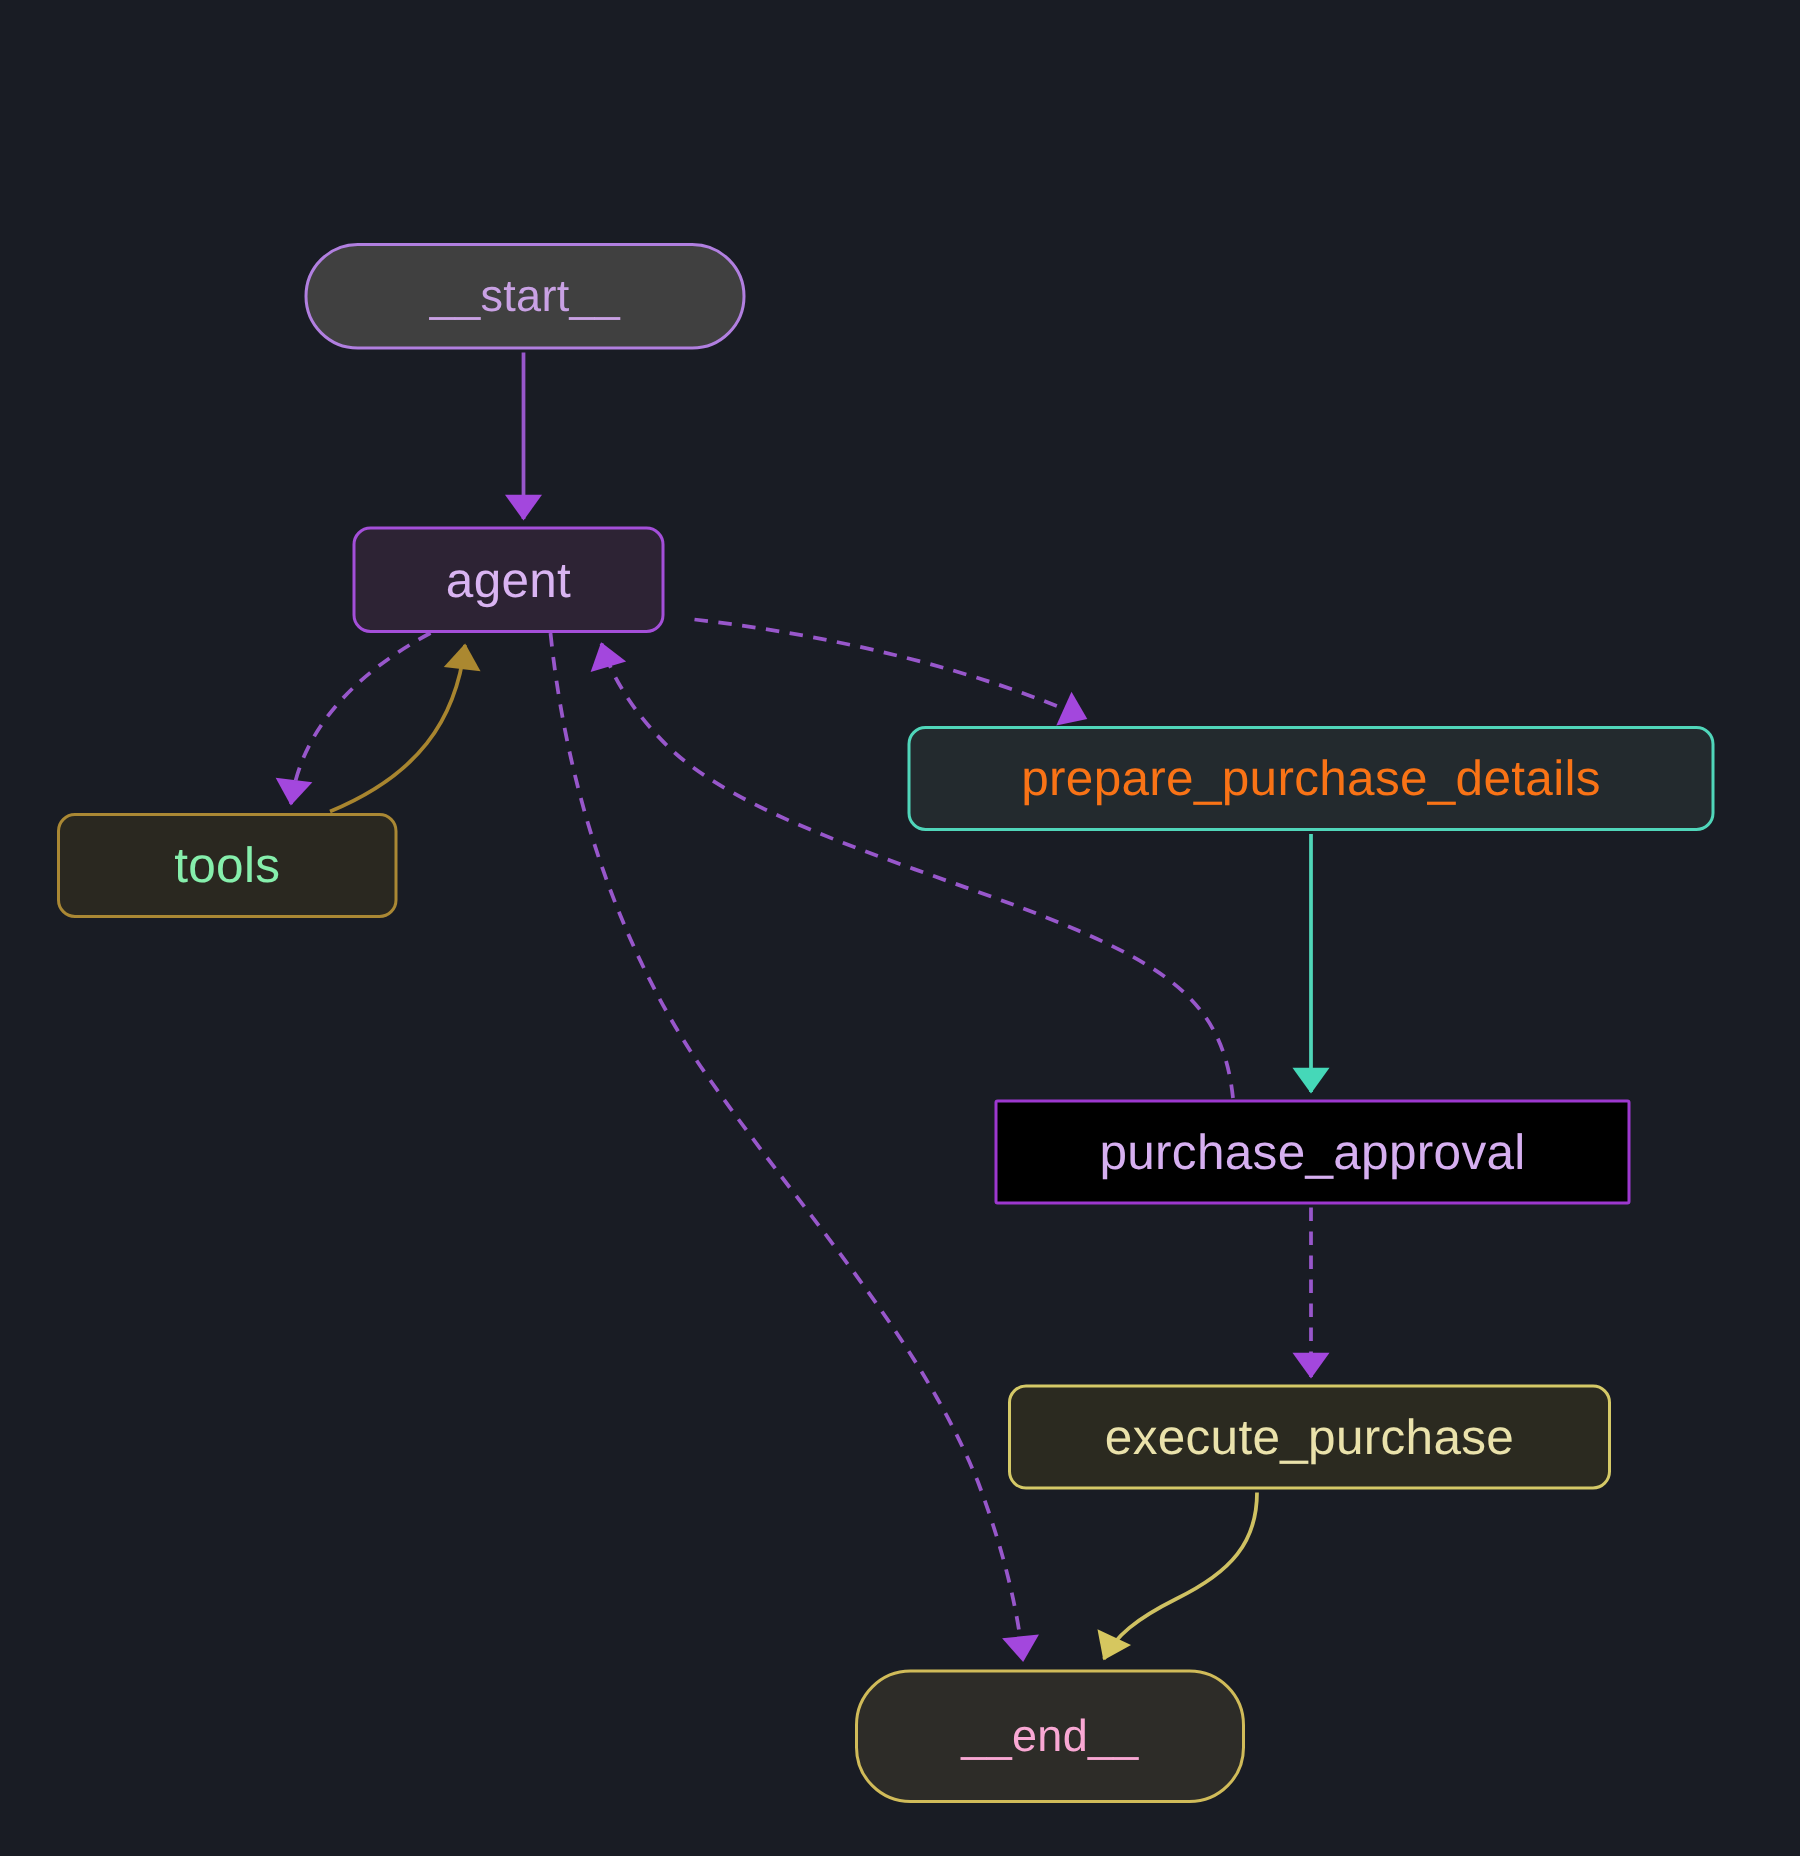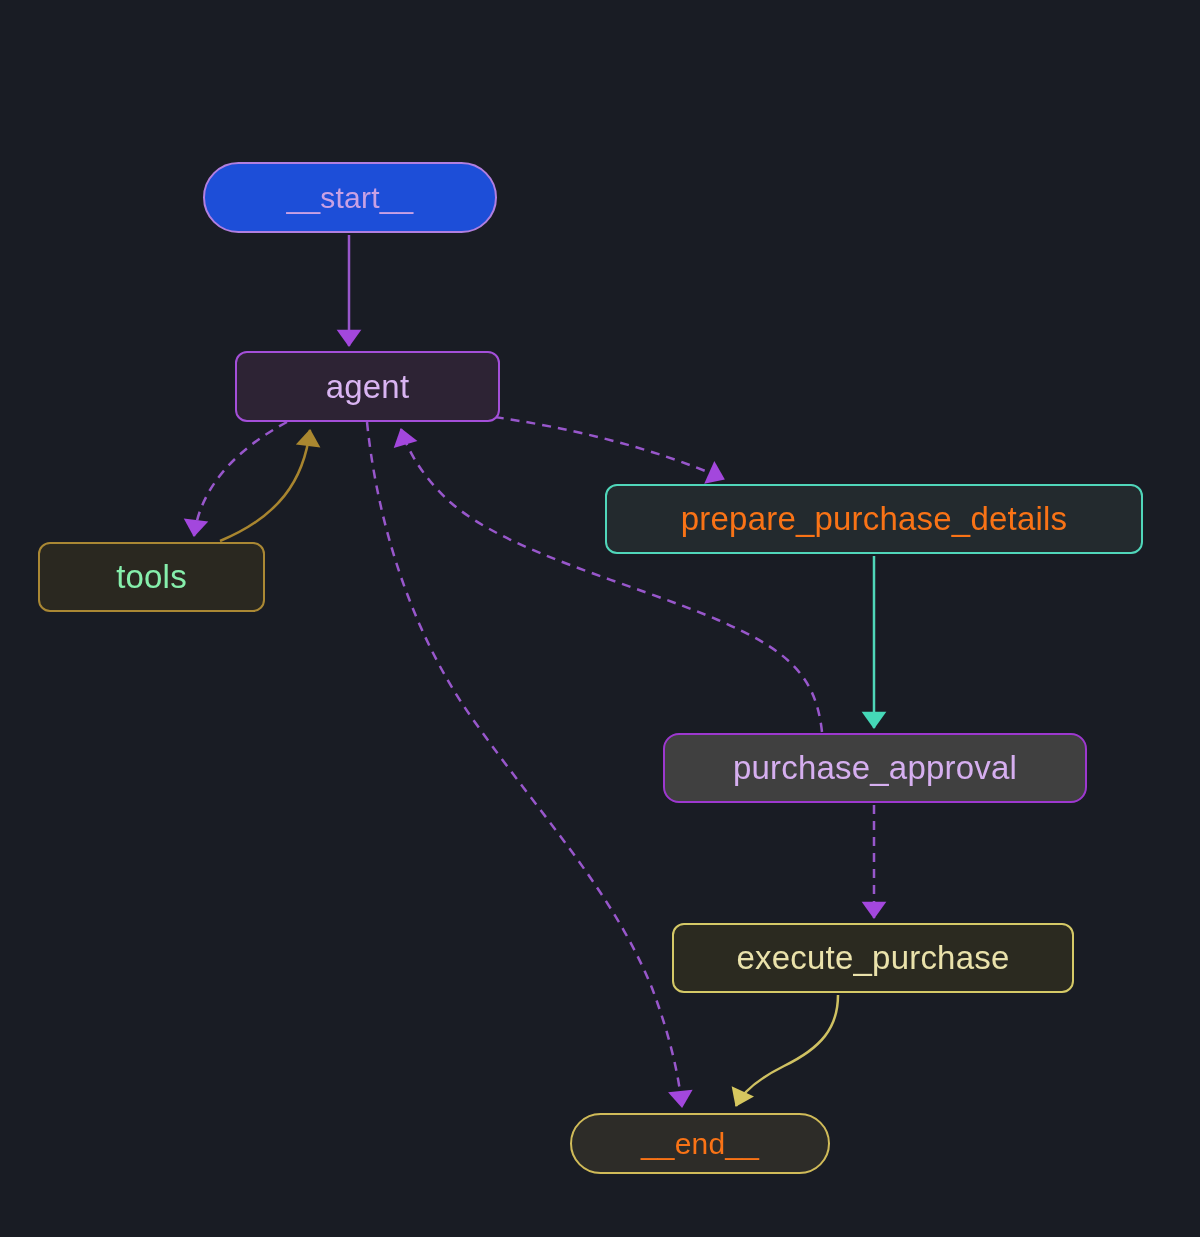--- a/index.html
+++ b/index.html
@@ -25,27 +25,27 @@
     border: 2px solid;
     display: flex;
     align-items: center;
     justify-content: center;
     font-size: 33px;
     letter-spacing: 0.2px;
     white-space: nowrap;
   }
   .node.stadium { font-size: 30px; }
 
-  .n-start   { left:203px; top:162px;  width:294px; height:71px;  border-radius:36px; border-color:#b17fe0; background:#1d4ed8; color:#c9a1e4; }
-  .n-agent   { left:235px; top:351px;  width:265px; height:71px;  border-radius:12px; border-color:#a44fd9; background:#2d2334; color:#d9b4f2; }
+  .n-start   { left:203px; top:162px;  width:294px; height:71px;  border-radius:36px; border-color:#b17fe0; background:#404040; color:#c9a1e4; }
+  .n-agent   { left:235px; top:351px;  width:208px; height:71px;  border-radius:12px; border-color:#a44fd9; background:#2d2334; color:#d9b4f2; }
   .n-tools   { left:38px;  top:542px;  width:227px; height:70px;  border-radius:12px; border-color:#aa8834; background:#2a2820; color:#86efac; }
   .n-prepare { left:605px; top:484px;  width:538px; height:70px;  border-radius:12px; border-color:#50d6ba; background:#232a2e; color:#f97316; }
-  .n-approval{ left:663px; top:733px;  width:424px; height:70px;  border-radius:16px; border-color:#9d38cf; background:#404040; color:#d6aff0;text-align:center; }
+  .n-approval{ left:663px; top:733px;  width:424px; height:70px;  border-radius:2px; border-color:#9d38cf; background:#000000; color:#d6aff0;text-align:center; }
   .n-execute { left:672px; top:923px;  width:402px; height:70px;  border-radius:12px; border-color:#d5c967; background:#2b2a20; color:#eae2ab; }
-  .n-end     { left:570px; top:1113px; width:260px; height:61px;  border-radius:37px; border-color:#d0bb59; background:#2d2c28; color:#f97316; }
+  .n-end     { left:570px; top:1113px; width:260px; height:89px;  border-radius:37px; border-color:#d0bb59; background:#2d2c28; color:#f9a8d4; }
 </style>
 </head>
 <body>
 
 <div id="canvas">
 
   <svg id="edges" width="1200" height="1237" viewBox="0 0 1200 1237">
     <defs>
       <marker id="arrow-purple" viewBox="0 0 10 14" refX="9" refY="7" markerWidth="19" markerHeight="28" markerUnits="userSpaceOnUse" orient="auto">
         <path d="M0.5,0.5 L9.5,7 L0.5,13.5 Z" fill="#a347dd"></path>

